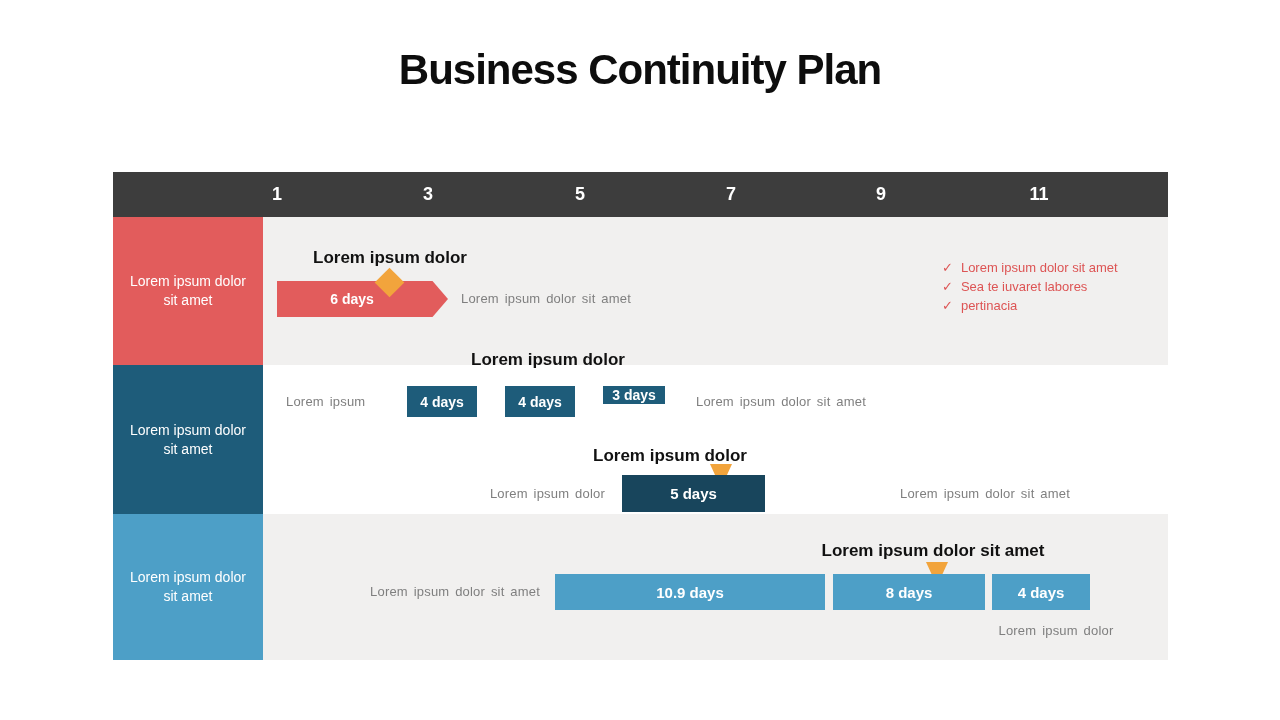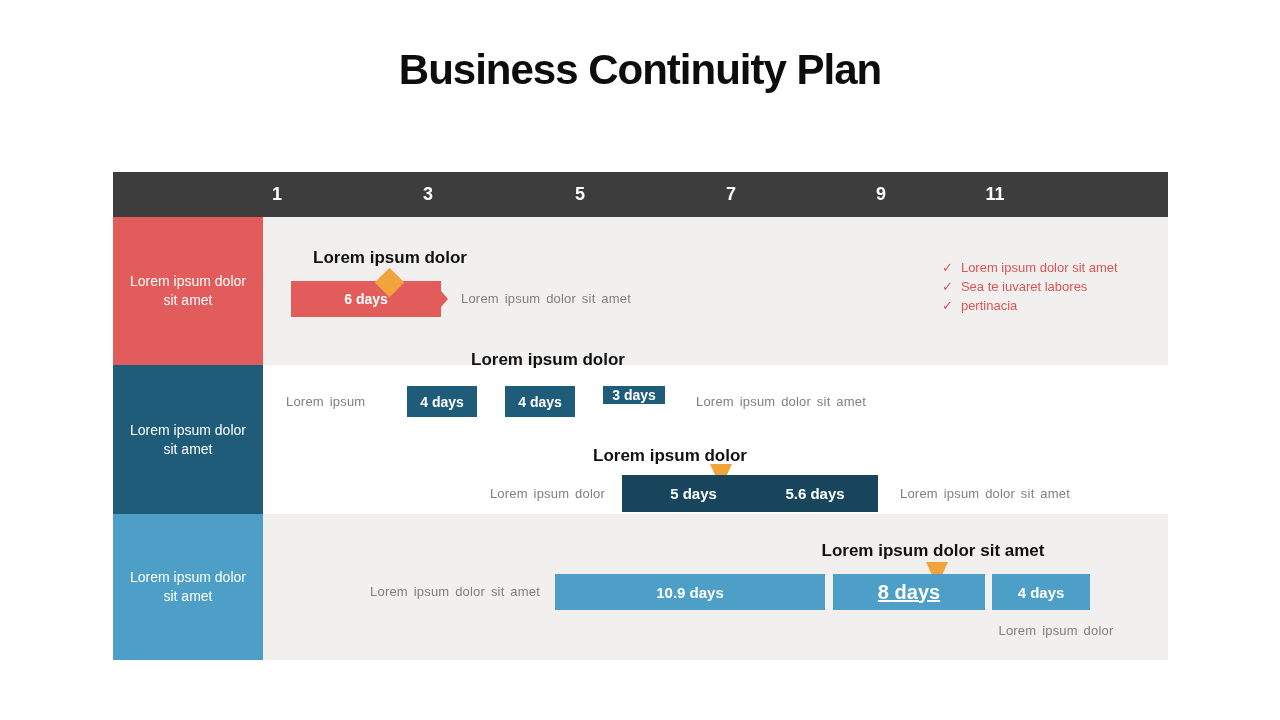--- a/index.html
+++ b/index.html
@@ -6,42 +6,42 @@
   body{width:1280px;height:720px;font-family:"Liberation Sans",sans-serif;overflow:hidden;}
   .slide{position:relative;width:1280px;height:720px;background:#fff;border-radius:24px;}
   .title{position:absolute;left:0;top:46px;width:1280px;margin:0;text-align:center;
          font-size:42px;font-weight:700;letter-spacing:-1px;color:#0d0d0d;}
   .timeline{position:absolute;left:113px;top:172px;width:1055px;height:488px;}
   .tl-header{position:absolute;left:0;top:0;width:1055px;height:45px;background:var(--header-bg,#3D3D3D);}
   .week-label{position:absolute;left:0;top:0;width:150px;height:45px;line-height:45px;text-align:center;
               color:#fff;font-weight:700;font-size:18px;}
   .tick{position:absolute;top:0;width:80px;height:45px;line-height:45px;text-align:center;
         color:#fff;font-weight:700;font-size:18px;}
-  .t0{left:124px}.t1{left:275px}.t2{left:427px}.t3{left:578px}.t4{left:728px}.t5{left:842px}
+  .t0{left:124px}.t1{left:275px}.t2{left:427px}.t3{left:578px}.t4{left:728px}.t5{left:886px}
   .rowbg{position:absolute;left:150px;width:905px;}
   .rb1{top:45px;height:148px;background:var(--row-bg-gray,#F1F0EF);}
   .rb2{top:193px;height:149px;background:#ffffff;}
   .rb3{top:342px;height:146px;background:var(--row-bg-gray,#F1F0EF);}
   .rlabel{position:absolute;left:0;width:150px;display:flex;align-items:center;justify-content:center;
           text-align:center;color:#fff;font-size:14px;line-height:19px;padding:0 14px;box-sizing:border-box;}
   .rl1{top:45px;height:148px;background:var(--row1-accent,#E25C5C);}
   .rl2{top:193px;height:149px;background:var(--row2-accent,#1E5C7A);}
   .rl3{top:342px;height:146px;background:var(--row3-accent,#4D9FC7);}
   .heading{position:absolute;width:220px;text-align:center;font-weight:700;font-size:17px;color:#111;white-space:nowrap;}
   .hd1{left:167px;top:76px}.hd2a{left:325px;top:178px}.hd2b{left:447px;top:274px}.hd3{left:707px;top:369px;width:226px}
   .bar{position:absolute;display:flex;align-items:center;justify-content:center;
        color:#fff;font-weight:700;font-size:14px;white-space:nowrap;}
-  .b-r1{left:178px;top:109px;width:150px;height:36px;background:var(--row1-accent,#E25C5C);}
+  .b-r1{left:164px;top:109px;width:150px;height:36px;background:var(--row1-accent,#E25C5C);}
   .b-2a1{left:294px;top:214px;width:70px;height:31px;background:var(--row2-accent,#1E5C7A);}
   .b-2a2{left:392px;top:214px;width:70px;height:31px;background:var(--row2-accent,#1E5C7A);}
   .b-2a3{left:490px;top:214px;width:62px;height:18px;background:var(--row2-accent,#1E5C7A);}
   .b-2b1{left:509px;top:303px;width:143px;height:37px;background:var(--row2-bar-dark,#18455C);font-size:15px;}
   .b-2b2{left:639px;top:303px;width:126px;height:37px;background:var(--row2-bar-dark,#18455C);font-size:15px;}
   .b-3a{left:442px;top:402px;width:270px;height:36px;background:var(--row3-accent,#4D9FC7);font-size:15px;}
-  .b-3b{left:720px;top:402px;width:152px;height:36px;background:var(--row3-accent,#4D9FC7);font-size:20px;text-decoration:underline;}
+  .b-3b{left:720px;top:402px;width:152px;height:36px;background:var(--row3-accent,#4D9FC7);font-size:15px;}
   .b-3c{left:879px;top:402px;width:98px;height:36px;background:var(--row3-accent,#4D9FC7);font-size:15px;}
   .diamond{position:absolute;left:266px;top:100px;width:21px;height:21px;
            background:var(--marker-orange,#F2A43C);transform:rotate(45deg);}
   .arrow{position:absolute;left:304px;top:109px;width:31px;height:36px;background:var(--row1-accent,#E25C5C);
          clip-path:polygon(0 0,50% 0,100% 50%,50% 100%,0 100%);}
   .tri{position:absolute;width:0;height:0;border-left:11px solid transparent;border-right:11px solid transparent;
        border-top:24px solid var(--marker-orange,#F2A43C);}
   .tri-2b{left:597px;top:292px}.tri-3{left:813px;top:390px}
   .note{position:absolute;font-size:13px;color:var(--note-gray,#7F7F7F);word-spacing:2px;
         letter-spacing:.2px;white-space:nowrap;}
@@ -103,21 +103,20 @@
     <div class="note n-2a-l">Lorem ipsum</div>
     <div class="bar b-2a1">4 days</div>
     <div class="bar b-2a2">4 days</div>
     <div class="bar b-2a3">3 days</div>
     <div class="note n-2a-r">Lorem ipsum dolor sit amet</div>
 
     <div class="heading hd2b">Lorem ipsum dolor</div>
     <div class="tri tri-2b"></div>
     <div class="note n-2b-l">Lorem ipsum dolor</div>
     <div class="bar b-2b1">5 days</div>
-    <div class="bar b-2b2">5.6 days</div>
     <div class="note n-2b-r">Lorem ipsum dolor sit amet</div>
 
     <div class="heading hd3">Lorem ipsum dolor sit amet</div>
     <div class="tri tri-3"></div>
     <div class="note n-3-l">Lorem ipsum dolor sit amet</div>
     <div class="bar b-3a">10.9 days</div>
     <div class="bar b-3b">8 days</div>
     <div class="bar b-3c">4 days</div>
     <div class="note n-3-b">Lorem ipsum dolor</div>
 

